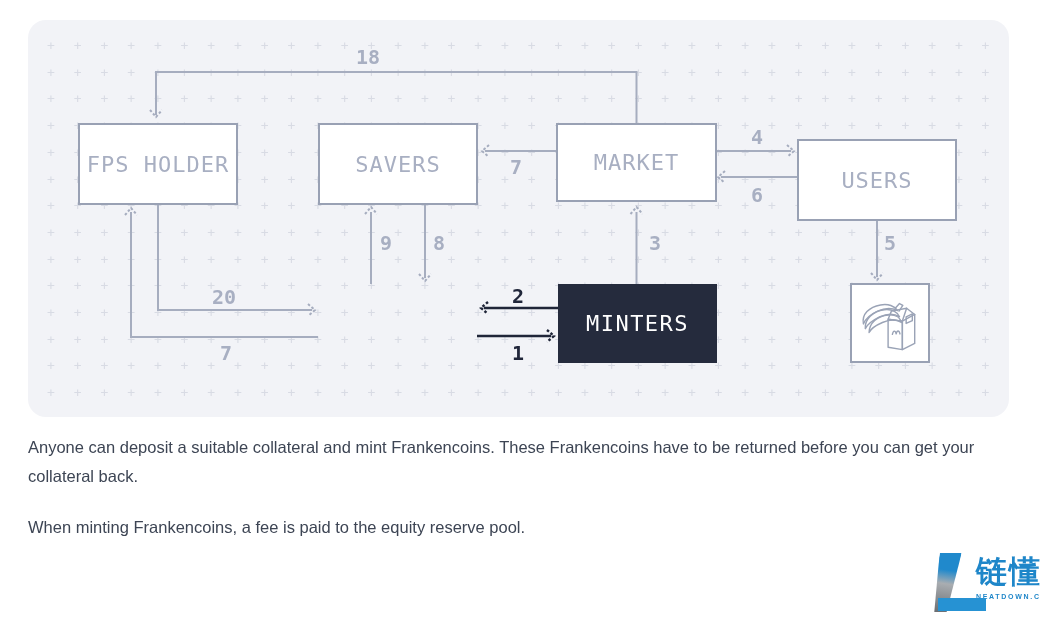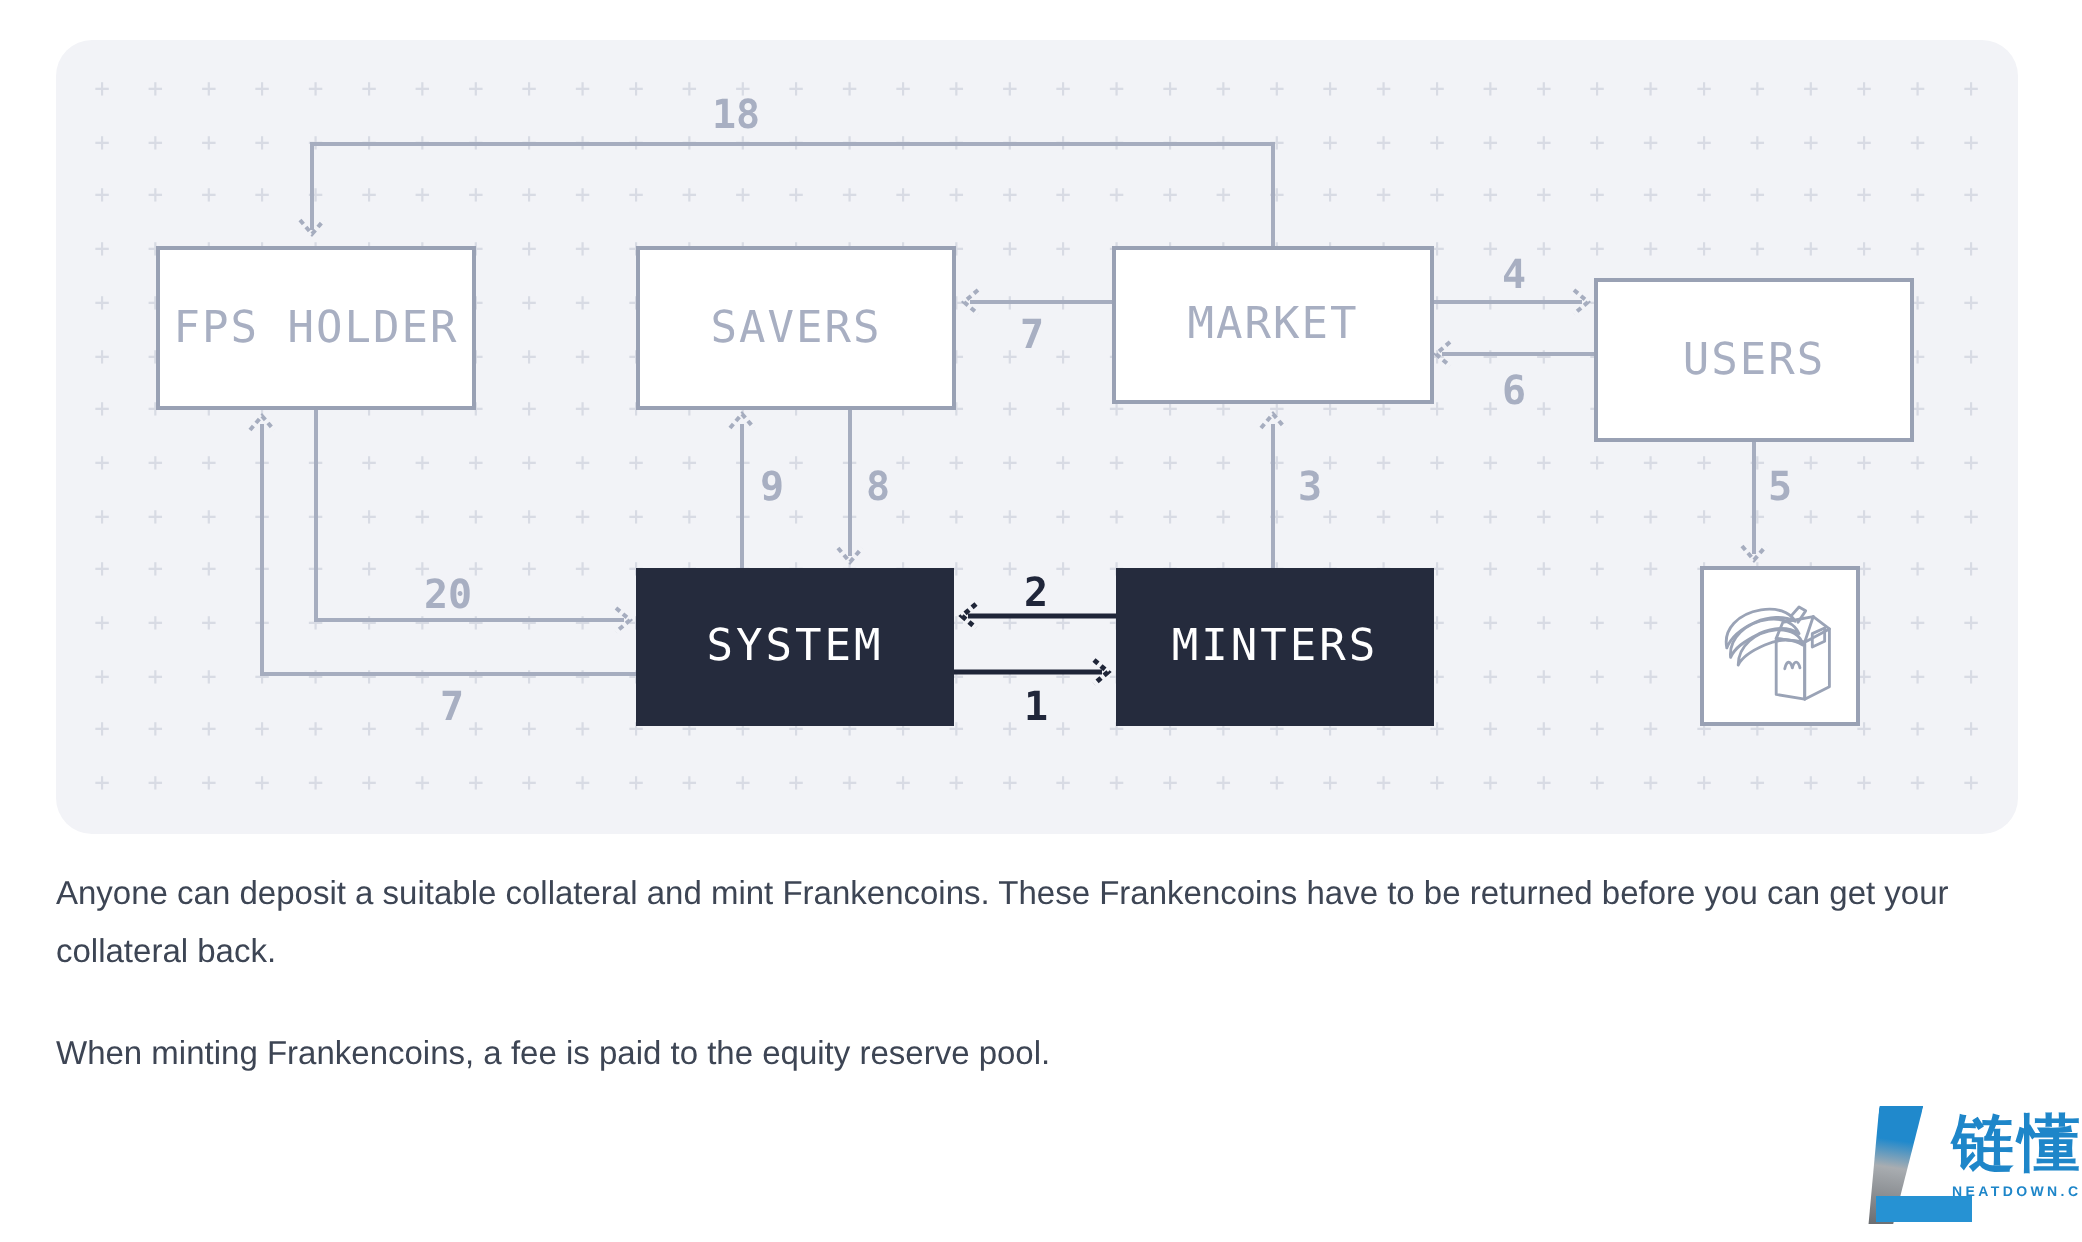--- a/index.html
+++ b/index.html
@@ -692,23 +692,20 @@
     </div>
     <div class="node light" style="left:290px;top:103px;width:160px;height:82px">
       <span>SAVERS</span>
     </div>
     <div class="node light" style="left:528px;top:103px;width:161px;height:79px">
       <span>MARKET</span>
     </div>
     <div class="node light" style="left:769px;top:119px;width:160px;height:82px">
       <span>USERS</span>
     </div>
-    <div class="node dark" style="left:290px;top:264px;width:159px;height:79px">
-      <span>SYSTEM</span>
-    </div>
     <div class="node dark" style="left:530px;top:264px;width:159px;height:79px">
       <span>MINTERS</span>
     </div>
 
     <div class="node iconbox" style="left:822px;top:263px;width:80px;height:80px">
       <svg width="76" height="76" viewBox="0 0 80 80" aria-hidden="true">
         <g fill="none" stroke="#9aa3b6" stroke-width="1.5" stroke-linejoin="round" stroke-linecap="round">
 
           <path d="M12 41 C10 31 18 23 30 21 C38 19.5 45 22 48 27 C42 24 34 24.5 27 27.5 C18 31.5 14 36 12 41 Z"></path>
           <path d="M14 46 C13 36 22 27.5 34 26 C42 25 48 28.5 50 33.5 C44 29.5 36 30.5 29 33.5 C21 37.5 16 41 14 46 Z"></path>

